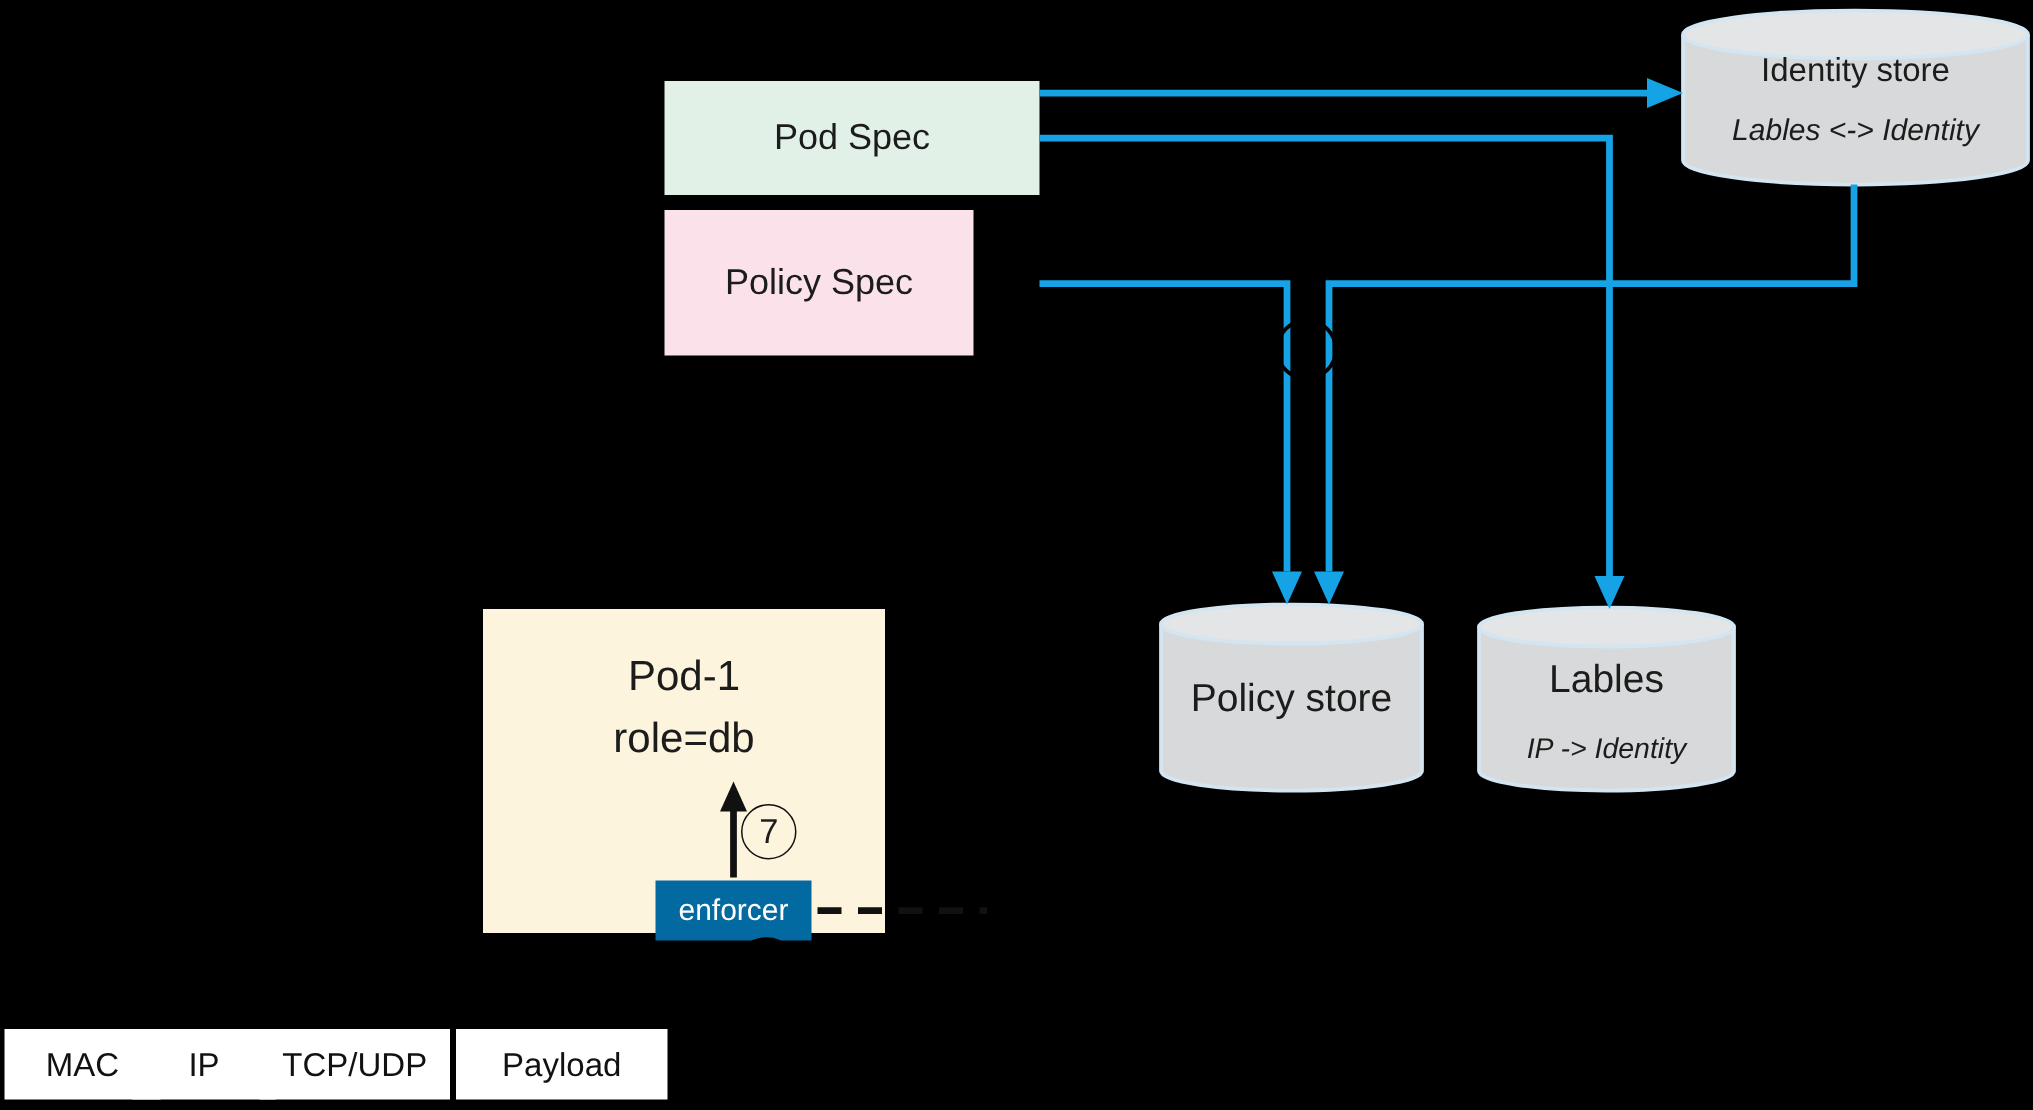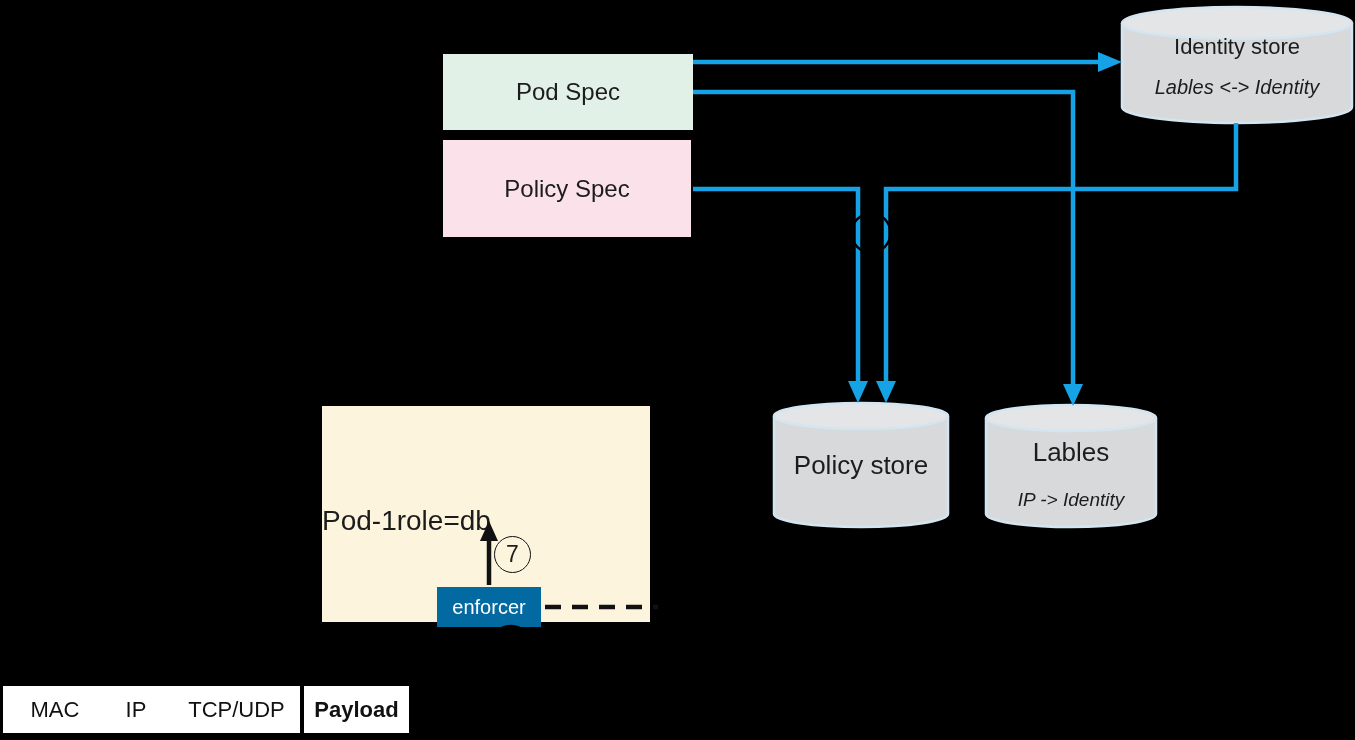--- a/index.html
+++ b/index.html
@@ -11,25 +11,25 @@
     font-family:"Liberation Sans", sans-serif;
     color:#1c1c1c;
   }
   .box{
     position:absolute;
     display:flex;align-items:center;justify-content:center;
     text-align:center;
     box-sizing:border-box;
   }
   .pod-spec{left:443px;top:14px;width:250px;height:76px;background:#E2F1E8;font-size:24px;margin-top:40px;}
-  .policy-spec{left:443px;top:140px;width:248px;height:97px;background:#FAE1EA;font-size:24px;}
+  .policy-spec{left:443px;top:140px;width:206px;height:97px;background:#FAE1EA;font-size:24px;}
   .pod1{
-    left:322px;top:406px;width:328px;height:216px;background:#FCF4DC;
-    flex-direction:row;justify-content:flex-start;
-    padding-top:12px;font-size:28px;line-height:41px;
+    left:322px;top:406px;width:268px;height:216px;background:#FCF4DC;
+    flex-direction:column;justify-content:flex-start;
+    padding-top:24px;font-size:28px;line-height:41px;
   }
   .enforcer{left:437px;top:587px;width:104px;height:40px;background:#0369a1;color:#fff;font-size:20px;}
   .overlay{position:absolute;left:0;top:0;z-index:5;pointer-events:none;}
   .lbl{position:absolute;z-index:10;text-align:center;}
   .id-title{left:1122px;top:34px;width:230px;font-size:22px;text-align:center;}
   .id-sub{left:1122px;top:76px;width:230px;font-size:20px;font-style:italic;}
   .ps-title{left:774px;top:450px;width:174px;font-size:26px;}
   .ipc-title{left:986px;top:437px;width:170px;font-size:26px;}
   .ipc-sub{left:986px;top:479px;width:170px;font-size:19px;font-style:italic;margin-top:10px;}
   .step-circle{
@@ -39,21 +39,21 @@
     font-size:23px;z-index:10;box-sizing:border-box;
   }
   .pkt{
     position:absolute;top:686px;height:47px;background:#fff;
     display:flex;align-items:center;justify-content:center;
     font-size:22px;color:#111;
   }
   .pkt-mac{left:3px;width:104px;}
   .pkt-ip{left:88px;width:96px;}
   .pkt-tcp{left:173px;width:127px;}
-  .pkt-payload{left:304px;width:105px;font-weight:bold;}
+  .pkt-payload{left:304px;width:141px;}
 </style>
 </head>
 <body>
 
 <div class="stage">
 
   <div class="box pod-spec">
     <span>Pod Spec</span>
   </div>
 

